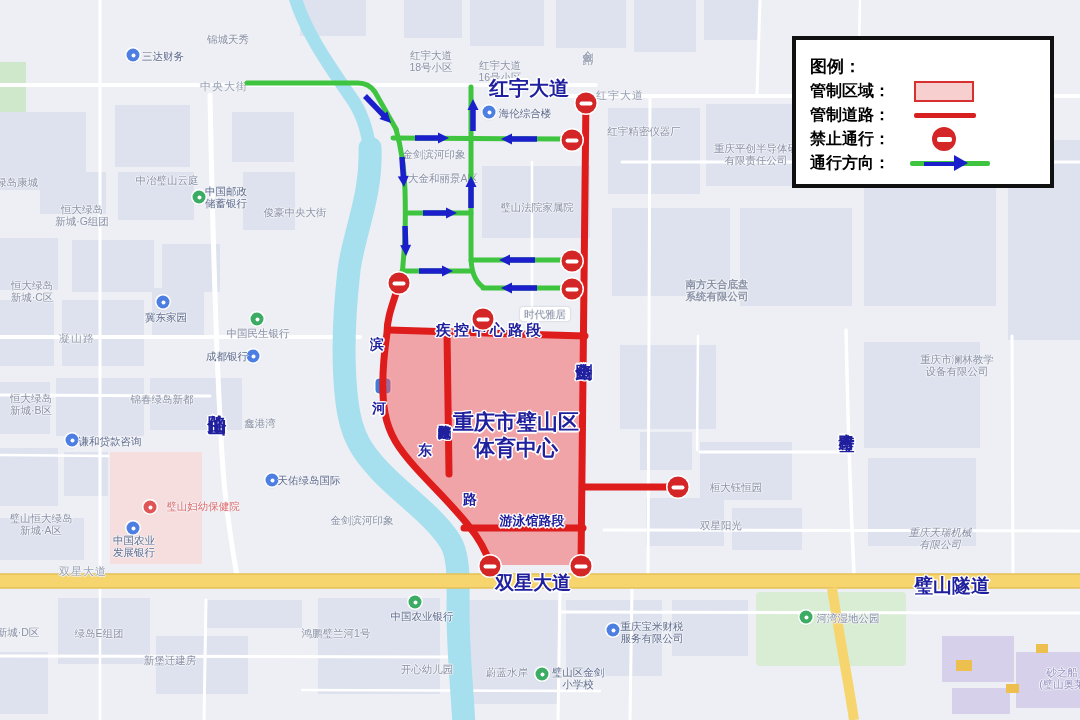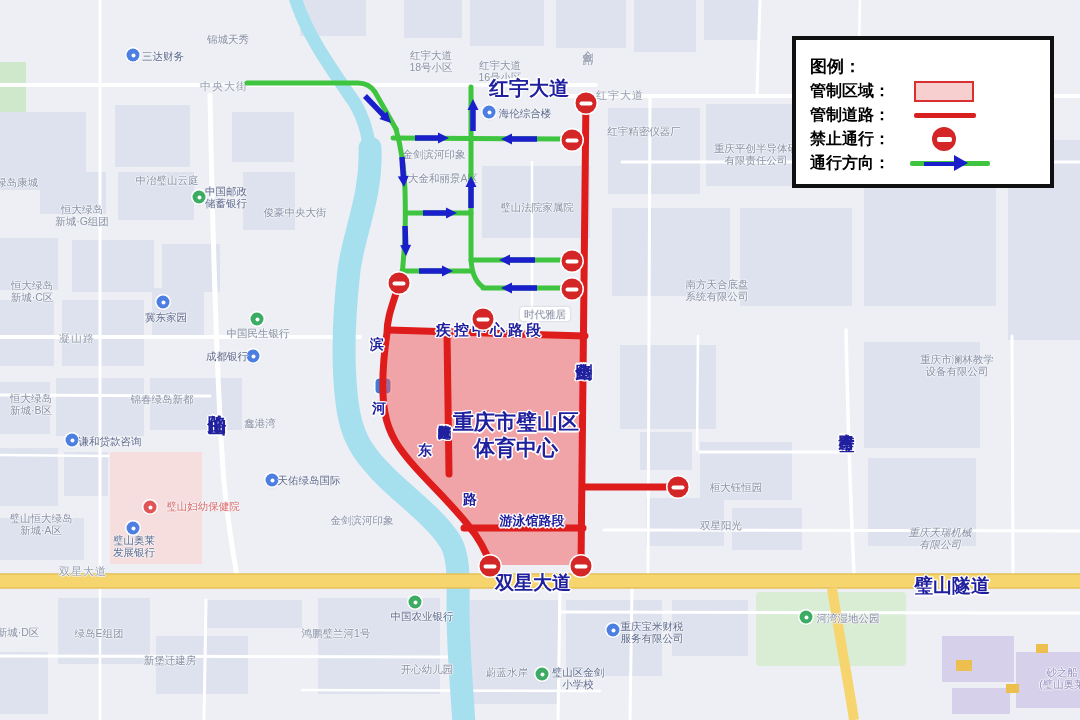--- a/index.html
+++ b/index.html
@@ -282,21 +282,21 @@
     </div>
     <div class="map-label" style="left: 434px; top: 154px;">
       <div>金剑滨河印象</div>
     </div>
     <div class="map-label" style="left: 443px; top: 178px;">
       <div>大金和丽景A区</div>
     </div>
     <div class="map-label pill" style="left: 545px; top: 314px;">
       <div>时代雅居</div>
     </div>
-    <div class="map-label" style="left: 717px; top: 290px;">
+    <div class="map-label" style="left: 717px; top: 290px; font-weight: bold;">
       <div>南方天合底盘</div>
       <div>系统有限公司</div>
     </div>
     <div class="map-label" style="left: 957px; top: 365px;">
       <div>重庆市澜林教学</div>
       <div>设备有限公司</div>
     </div>
     <div class="map-label" style="left: 736px; top: 487px;">
       <div>桓大钰恒园</div>
     </div>
@@ -340,21 +340,21 @@
     <div class="map-label" style="left: 41px; top: 524px;">
       <div>璧山恒大绿岛</div>
       <div>新城·A区</div>
     </div>
     <div class="poi-icon" style="left: 150px; top: 507px; background: rgb(224, 85, 85);"></div>
     <div class="map-label red" style="left: 203px; top: 506px;">
       <div>璧山妇幼保健院</div>
     </div>
     <div class="poi-icon" style="left: 133px; top: 528px; background: rgb(77, 127, 227);"></div>
     <div class="map-label dark" style="left: 134px; top: 546px;">
-      <div>璧山奥莱</div>
+      <div>中国农业</div>
       <div>发展银行</div>
     </div>
     <div class="map-label" style="left: 362px; top: 520px;">
       <div>金剑滨河印象</div>
     </div>
     <div class="poi-icon" style="left: 272px; top: 480px; background: rgb(77, 127, 227);"></div>
     <div class="map-label dark" style="left: 309px; top: 480px;">
       <div>天佑绿岛国际</div>
     </div>
     <div class="map-label" style="left: 260px; top: 423px;">

